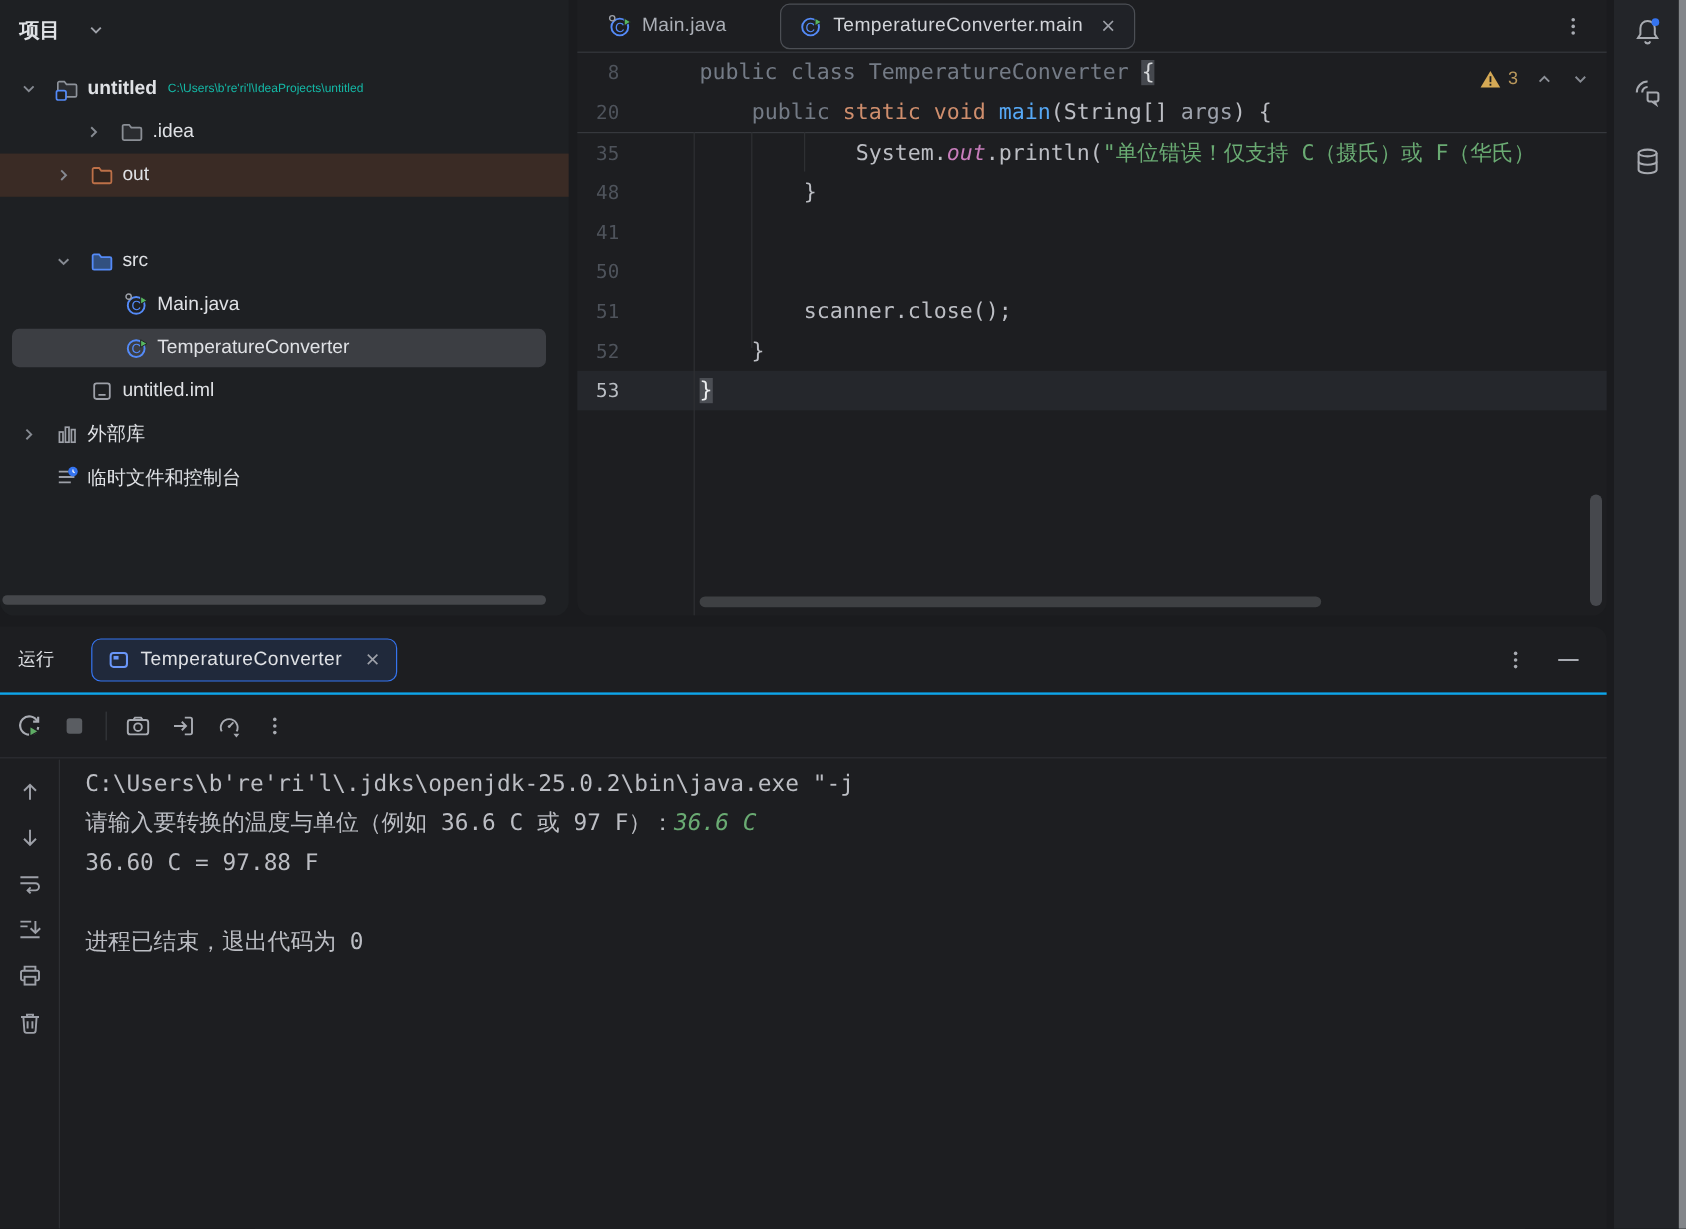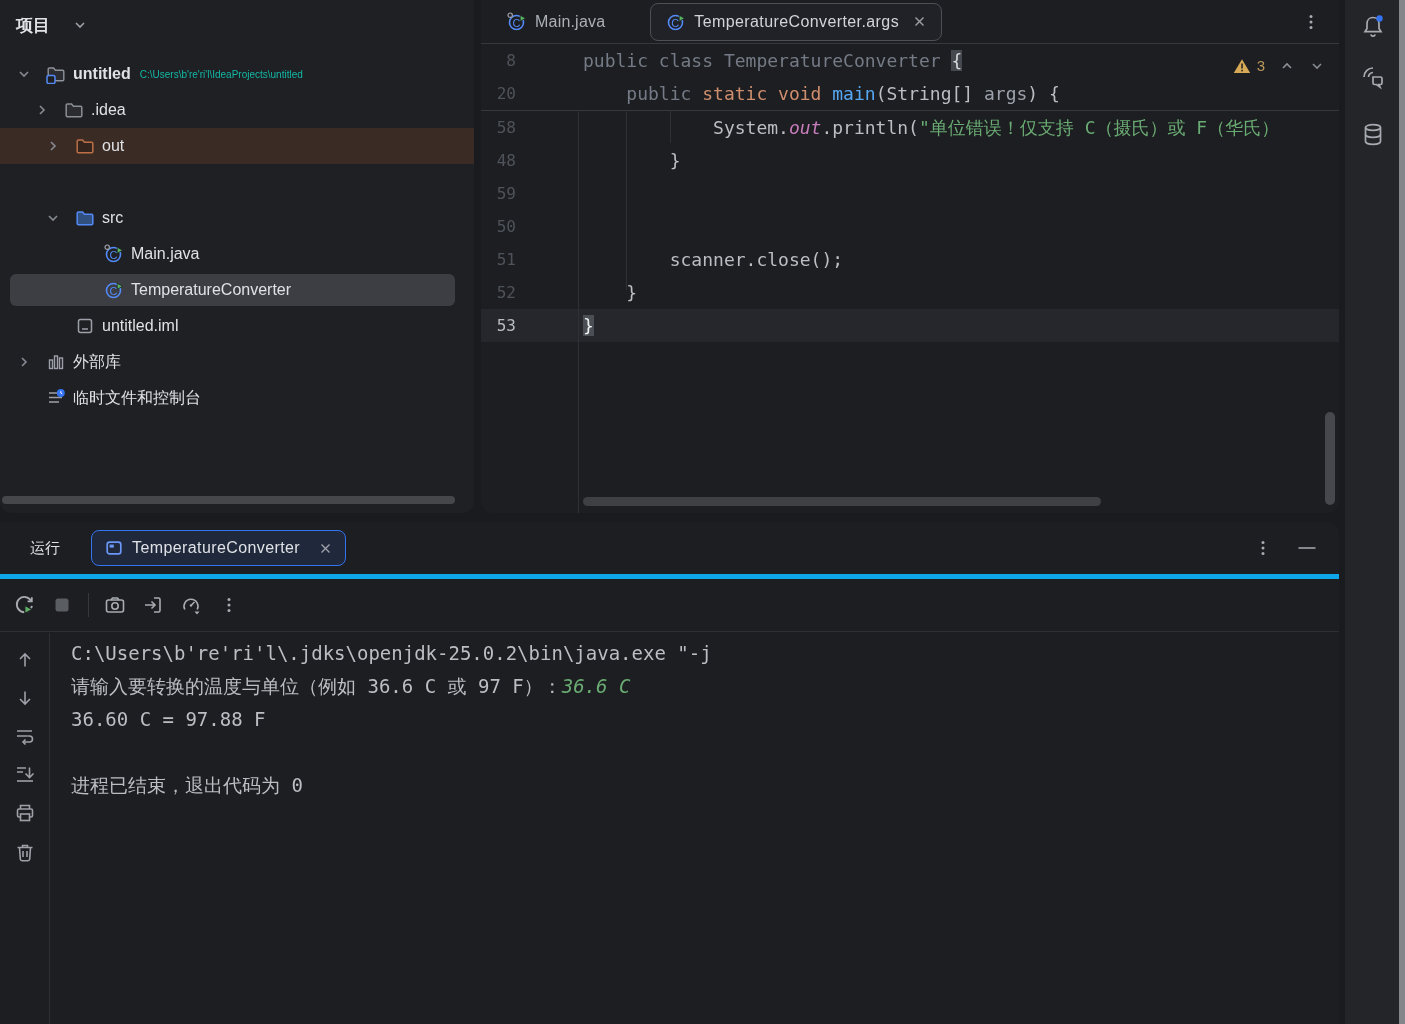--- a/index.html
+++ b/index.html
@@ -48,21 +48,21 @@
 .sg-cm{color:#7a7e85}
 .sg-param{color:#9da2ac}
 .sg-brhl{background:#45484e;color:#d6d8db}
 .sg-caret{background:#4b4e54;color:#eceef0}
 .iguide{position:absolute;width:1px;background:#2e3033}
 #insp{position:absolute;top:57px;right:14px;display:flex;align-items:center;gap:6px;font-size:15px}
 #insp .wcount{color:#b9985c;margin-right:8px}
 #e-vscroll{position:absolute;right:4px;top:412px;width:10px;height:93px;background:#46484d;border-radius:5px}
 #e-hscroll{position:absolute;left:102px;top:497px;width:518px;height:9px;background:#3e4043;border-radius:4.5px}
 
-#rp-tabrow{display:flex;align-items:center;height:57px;border-bottom:5px solid #0ea5e9;padding-left:30px}
+#rp-tabrow{display:flex;align-items:center;height:57px;border-bottom:2px solid #0ea5e9;padding-left:15px}
 #rp-title{font-size:15px;color:#dfe1e5}
 #run-tab{display:flex;align-items:center;gap:9px;height:36px;border:1px solid #3574f0;border-radius:8px;background:rgba(53,116,240,0.13);padding:0 13px;margin-left:31px;font-size:16px;letter-spacing:0.4px;color:#dfe1e5}
 #run-tab .closex{margin-left:10px}
 #rp-tabrow .right{margin-left:auto;display:flex;align-items:center;gap:26px;padding-right:22px}
 #rp-toolbar{display:flex;align-items:center;height:53px;border-bottom:1px solid #2d2f33;padding-left:6px;gap:2px}
 .tbi{width:36px;display:flex;align-items:center;justify-content:center}
 .tb-sep{width:1px;height:24px;background:#36383c;margin:0 6px}
 #rp-body{position:absolute;left:0;top:111px;right:0;bottom:0}
 #rp-strip{position:absolute;left:0;top:0;width:50px;bottom:0;border-right:1px solid #2d2f33;display:flex;flex-direction:column;align-items:center;padding-top:17px;gap:18px}
 #console{position:absolute;left:51px;top:0;width:685px;bottom:0;overflow:hidden;padding:4px 0 0 20px}
@@ -97,21 +97,21 @@
         </span>
         <span class="t-icon">
           <svg width="20" height="20" viewBox="0 0 20 20">
             <path d="M2.2 5.2c0-.7.6-1.2 1.2-1.2h4.2l1.8 2.3h7.2c.7 0 1.2.6 1.2 1.2v8c0 .7-.6 1.2-1.2 1.2H3.4c-.7 0-1.2-.6-1.2-1.2z" fill="#2b2d31" stroke="#8e939b" stroke-width="1.4"></path>
             <rect x="1" y="11.5" width="8" height="8" rx="1.6" fill="#1e2023" stroke="#548af7" stroke-width="1.5"></rect>
           </svg>
         </span>
         <span class="t-name b">untitled</span>
         <span class="t-path">C:\Users\b're'ri'l\IdeaProjects\untitled</span>
       </div>
-      <div class="t-row" style="padding-left: 34px;">
+      <div class="t-row" style="padding-left: 70px;">
         <span class="t-chev">
           <svg width="16" height="16" viewBox="0 0 16 16">
             <polyline points="6,4 10,8 6,12" fill="none" stroke="#868a92" stroke-width="1.6"></polyline>
           </svg>
         </span>
         <span class="t-icon">
           <svg width="20" height="20" viewBox="0 0 20 20">
             <path d="M2.2 5.2c0-.7.6-1.2 1.2-1.2h4.2l1.8 2.3h7.2c.7 0 1.2.6 1.2 1.2v8c0 .7-.6 1.2-1.2 1.2H3.4c-.7 0-1.2-.6-1.2-1.2z" fill="#2a2c30" stroke="#8a8e95" stroke-width="1.5"></path>
           </svg>
         </span>
@@ -220,21 +220,21 @@
       <span>Main.java</span>
     </div>
     <div class="etab active" id="etab1">
       <span data-icon="class">
           <svg width="20" height="20" viewBox="0 0 20 20">
             <circle cx="9.5" cy="10.5" r="7" fill="none" stroke="#548af7" stroke-width="1.6"></circle>
             <text x="9.5" y="14.5" font-size="11" text-anchor="middle" fill="#548af7" font-family="Liberation Sans,sans-serif">C</text>
             <path d="M13.2 3.2l5.3 3.1-5.3 3.1z" fill="#57b55e" stroke="#1e2023" stroke-width="0.8"></path>
           </svg>
         </span>
-      <span>TemperatureConverter.args</span>
+      <span>TemperatureConverter.main</span>
       <span class="closex" data-icon="closex">
           <svg width="13" height="13" viewBox="0 0 13 13">
             <path d="M2.5 2.5l8 8M10.5 2.5l-8 8" stroke="#9da0a8" stroke-width="1.4"></path>
           </svg>
         </span>
     </div>
     <span id="tab-kebab" data-icon="kebab">
         <svg width="16" height="18" viewBox="0 0 16 18">
           <circle cx="8" cy="3.5" r="1.5" fill="#a8abb2"></circle>
           <circle cx="8" cy="9" r="1.5" fill="#a8abb2"></circle>
@@ -248,29 +248,29 @@
           <span class="ln">8</span>
           <pre><span class="sg-dim">public class TemperatureConverter </span><span class="sg-brhl">{</span></pre>
         </div>
         <div class="crow">
           <span class="ln">20</span>
           <pre><span class="sg-plain">    </span><span class="sg-dim">public </span><span class="sg-kw">static void </span><span class="sg-fn">main</span><span class="sg-plain">(String[] </span><span class="sg-param">args</span><span class="sg-plain">) {</span></pre>
         </div>
       </div>
     <div id="lines">
         <div class="crow">
-          <span class="ln">58</span>
+          <span class="ln">35</span>
           <pre><span class="sg-plain">            System.</span><span class="sg-field">out</span><span class="sg-plain">.println(</span><span class="sg-str">"单位错误！仅支持 C（摄氏）或 F（华氏）</span></pre>
         </div>
         <div class="crow">
           <span class="ln">48</span>
           <pre><span class="sg-plain">        }</span></pre>
         </div>
         <div class="crow">
-          <span class="ln">59</span>
+          <span class="ln">41</span>
           <pre></pre>
         </div>
         <div class="crow">
           <span class="ln">50</span>
         </div>
         <div class="crow">
           <span class="ln">51</span>
           <pre><span class="sg-plain">        scanner.close();</span></pre>
         </div>
         <div class="crow">

